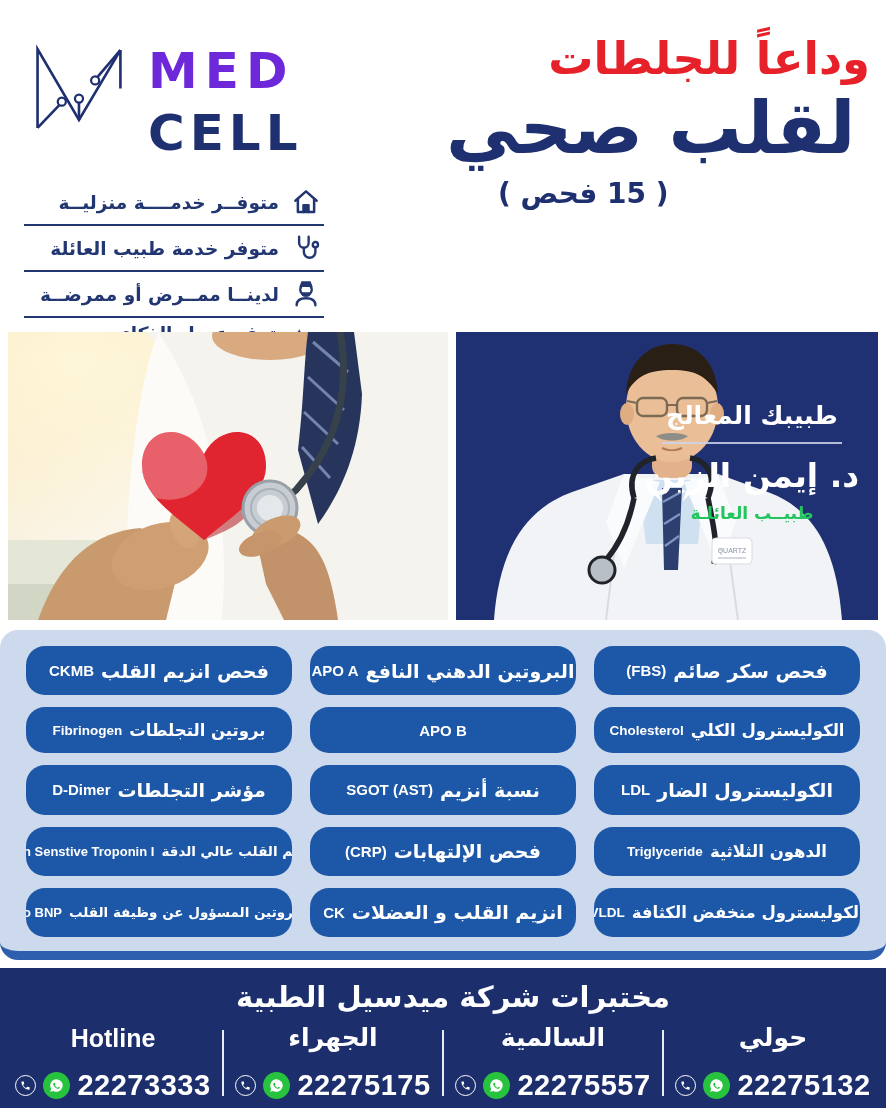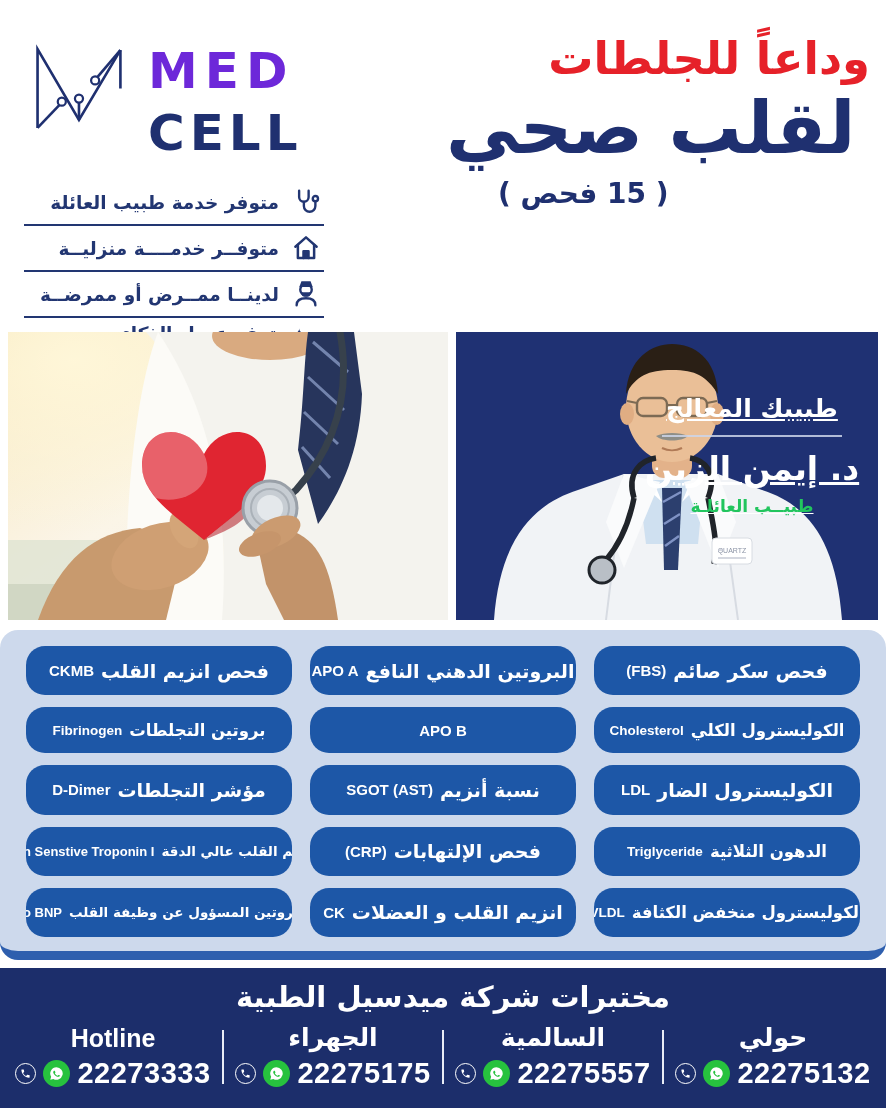--- a/index.html
+++ b/index.html
@@ -28,42 +28,42 @@
   .big1{font-size:73px;font-weight:bold;text-align:center;margin-top:10px;line-height:1.05;}
   .big2{font-size:73px;font-weight:bold;text-align:left;line-height:1.2;}
   .count{font-size:28px;font-weight:bold;text-align:right;padding-left:52px;direction:rtl;margin-top:6px;}
   .count{text-align:left;}
 
   
   .photos{position:absolute;top:332px;left:8px;width:870px;height:288px;display:flex;gap:8px;}
   .photo-left{width:440px;height:288px;position:relative;overflow:hidden;background:#f7efdc;}
   .photo-left svg{display:block;}
   .photo-right{flex:1;position:relative;background:#1f3173;overflow:hidden;}
-  .doc-text{position:absolute;top:62px;right:18px;width:216px;text-align:center;direction:rtl;color:#ffffff;text-decoration:underline;}
+  .doc-text{position:absolute;top:69px;right:18px;width:216px;text-align:center;direction:rtl;color:#ffffff;}
   .doc-role{font-size:25px;font-weight:bold;}
   .doc-divider{height:2px;width:180px;background:#cdd5e9;opacity:.85;margin:12px auto 12px auto;}
   .doc-name{font-size:33px;font-weight:bold;}
   .doc-spec{font-size:17px;color:#22c55e;margin-top:8px;font-weight:bold;}
 
   
   .tests-panel{position:absolute;top:630px;left:0;width:886px;height:330px;background:#cdd9ec;border-radius:18px;border-bottom:9px solid #2e5fae;box-sizing:border-box;}
   .tests-grid{position:absolute;top:16px;left:26px;right:26px;bottom:14px;display:grid;grid-template-columns:repeat(3,1fr);gap:12px 18px;direction:rtl;}
   .test-btn{background:#1d57a7;border-radius:19px;color:#fff;display:flex;align-items:center;justify-content:center;gap:7px;padding:0 8px;white-space:nowrap;overflow:hidden;}
   .test-btn .ar{font-size:19px;font-weight:bold;}
   .test-btn .en{font-size:15px;font-weight:bold;font-family:"Liberation Sans",sans-serif;direction:ltr;}
   .test-btn.md .ar{font-size:16.5px;}
   .test-btn.md .en{font-size:13.5px;}
   .test-btn.sm .ar{font-size:13.5px;}
   .test-btn.sm .en{font-size:13px;}
 
   
   .footer{position:absolute;top:968px;left:0;width:886px;height:140px;background:#1c2e6b;color:#ffffff;}
   .footer-title{text-align:center;font-size:29px;font-weight:bold;padding-top:12px;direction:rtl;margin-left:20px;}
   .contacts{display:flex;direction:ltr;align-items:stretch;margin-top:10px;padding:0 4px;}
-  .contact{flex:1;display:flex;flex-direction:column;align-items:center;gap:4px;}
+  .contact{flex:1;display:flex;flex-direction:column;align-items:center;gap:16px;}
   .cname{font-size:25px;font-weight:bold;direction:rtl;line-height:1.15;}
   .cname.latin{font-family:"Liberation Sans",sans-serif;}
   .crow{display:flex;align-items:center;gap:7px;direction:ltr;}
   .cnum{font-size:29px;font-weight:bold;font-family:"Liberation Sans",sans-serif;letter-spacing:.5px;}
   .p-icon{width:21px;height:21px;border:1.8px solid #fff;border-radius:50%;display:flex;align-items:center;justify-content:center;box-sizing:border-box;}
   .p-icon svg{width:11px;height:11px;}
   .wa-icon{width:27px;height:27px;background:#27c23e;border-radius:50%;display:flex;align-items:center;justify-content:center;}
   .wa-icon svg{width:15px;height:15px;}
   .vsep{width:2px;background:#e8ecf5;margin:6px 0;}
 </style>
@@ -92,38 +92,38 @@
     <div class="wordmark">
       <span class="l1">MED</span>
       <span class="l2">CELL</span>
     </div>
   </div>
 
   <div class="features">
 
     <div class="feature">
       <span class="f-icon">
+        <svg viewBox="0 0 24 24" fill="none" stroke="#223672" stroke-width="2" stroke-linecap="round" stroke-linejoin="round">
+          <path d="M3.5,11 L12,3.5 L20.5,11"></path>
+          <path d="M5.5,9.5 V20 H18.5 V9.5"></path>
+          <path d="M10,20 V14.5 H14 V20" fill="#223672"></path>
+        </svg>
+      </span>
+      <span>متوفــر خدمــــة منزليــة</span>
+    </div>
+
+    <div class="feature">
+      <span class="f-icon">
         <svg viewBox="0 0 24 24" fill="none" stroke="#223672" stroke-width="1.9" stroke-linecap="round">
           <path d="M6.5,3 V8 a3.8,3.8 0 0 0 7.6,0 V3"></path>
           <path d="M10.3,12 v3.2 a4.6,4.6 0 0 0 9.2,0 V11.5"></path>
           <circle cx="19.5" cy="9.3" r="2.1"></circle>
         </svg>
       </span>
       <span>متوفر خدمة طبيب العائلة</span>
-    </div>
-
-    <div class="feature">
-      <span class="f-icon">
-        <svg viewBox="0 0 24 24" fill="none" stroke="#223672" stroke-width="2" stroke-linecap="round" stroke-linejoin="round">
-          <path d="M3.5,11 L12,3.5 L20.5,11"></path>
-          <path d="M5.5,9.5 V20 H18.5 V9.5"></path>
-          <path d="M10,20 V14.5 H14 V20" fill="#223672"></path>
-        </svg>
-      </span>
-      <span>متوفــر خدمــــة منزليــة</span>
     </div>
 
     <div class="feature">
       <span class="f-icon">
         <svg viewBox="0 0 24 24" fill="none" stroke="#223672" stroke-width="1.9" stroke-linecap="round">
           <circle cx="12" cy="8.5" r="4.6"></circle>
           <path d="M8,5.5 L16,5.5 L15,2.8 L9,2.8 Z" fill="#223672"></path>
           <path d="M8.6,10.5 h6.8 v1.8 a3.4,1.9 0 0 1 -6.8,0 Z" fill="#223672" stroke="none"></path>
           <path d="M4.5,21 c0,-4 3.4,-5.6 7.5,-5.6 s7.5,1.6 7.5,5.6"></path>
         </svg>

